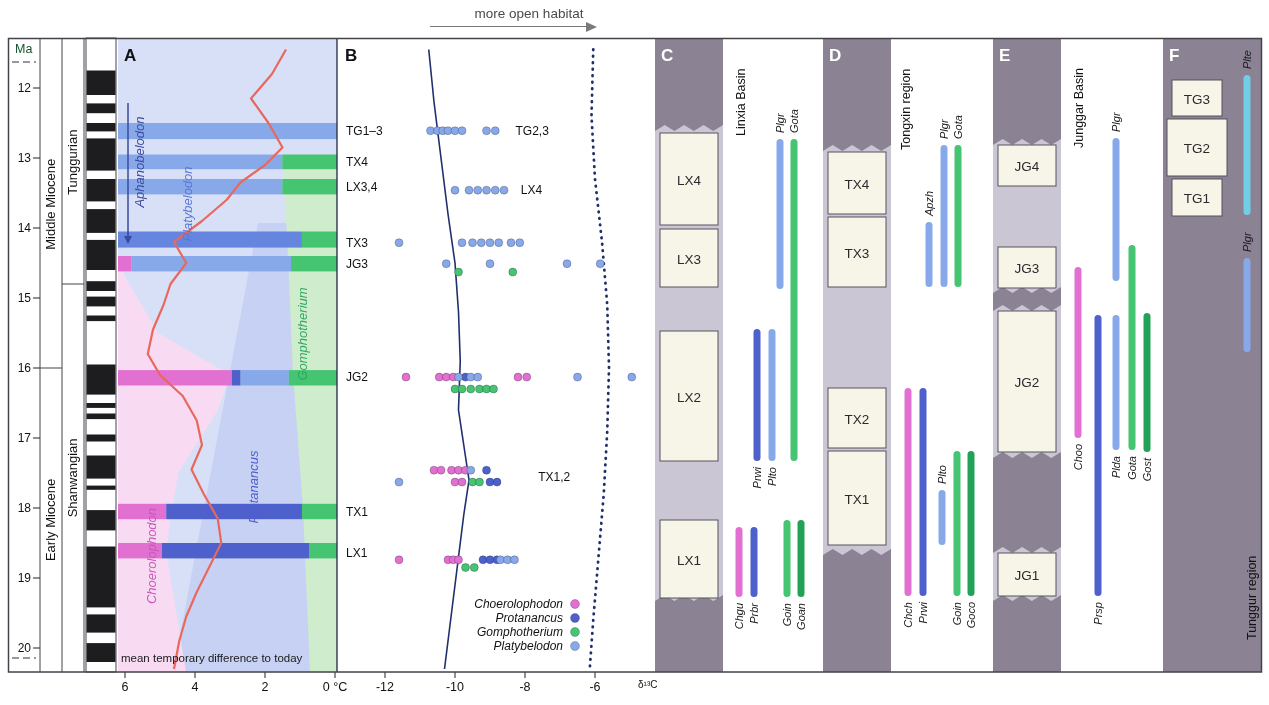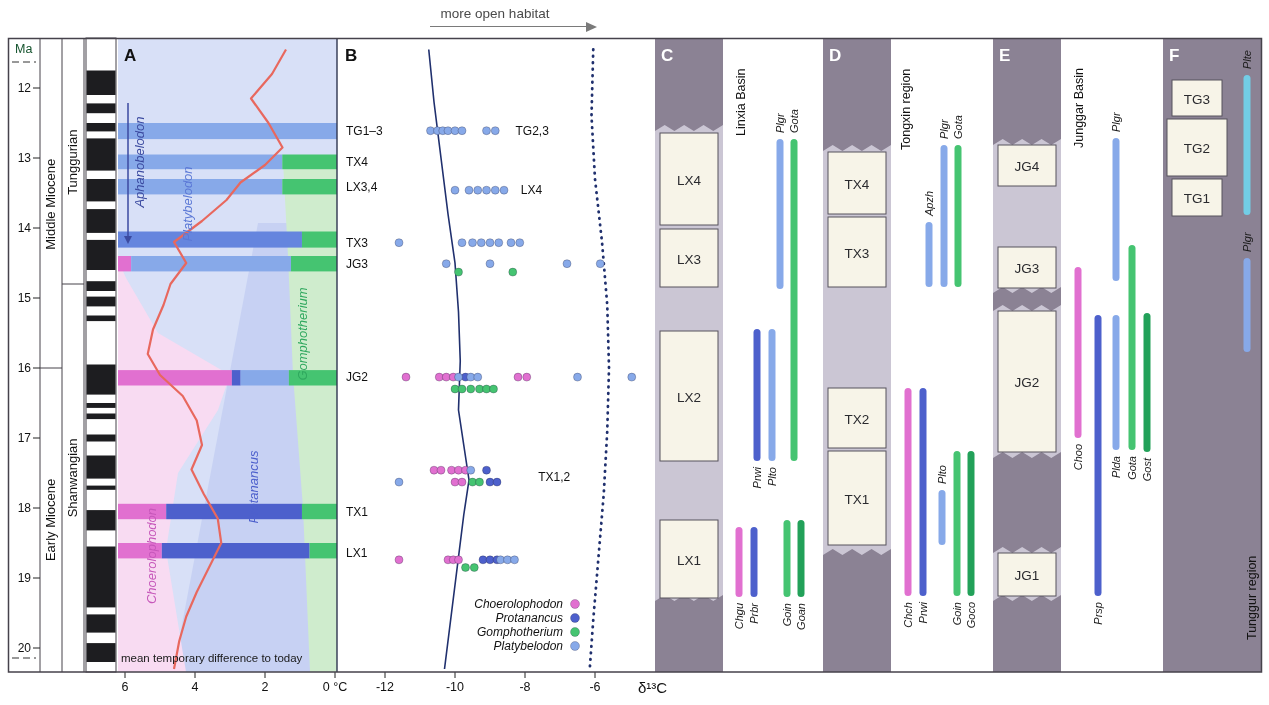--- a/index.html
+++ b/index.html
@@ -1,27 +1,27 @@
 <!DOCTYPE html>
 <html><head>
 <meta charset="utf-8">
 <style>
   html,body{margin:0;padding:0;background:#fff;}
   .fig{position:relative;width:1269px;height:705px;background:#fff;overflow:hidden;
        font-family:"Liberation Sans",sans-serif;}
   .fig svg{position:absolute;left:0;top:0;}
   svg text{font-family:"Liberation Sans",sans-serif;}
   .abs{position:absolute;}
-  .arrow-label{left:415px;top:6px;width:160px;text-align:center;font-size:13.5px;color:#4a4a4a;}
+  .arrow-label{left:449px;top:6px;width:160px;text-align:center;font-size:13.5px;color:#4a4a4a;}
   .arrow-line{left:430px;top:26px;width:158px;height:0;border-top:1.7px solid #7a7a7a;}
   .arrow-head{left:586px;top:22px;width:0;height:0;border-left:11px solid #7a7a7a;
               border-top:5px solid transparent;border-bottom:5px solid transparent;}
   .ma-label{left:15px;top:42px;font-size:12.5px;color:#14532d;}
   .caption{left:121px;top:652px;width:204px;font-size:11.5px;color:#1a1a1a;}
-  .d13c-label{left:638px;top:679px;font-size:15px;color:#111;}
+  .d13c-label{left:638px;top:679px;font-size:10px;color:#111;}
 </style>
 </head>
 <body>
 
 <div class="fig">
   <div class="abs arrow-label">more open habitat</div>
   <div class="abs arrow-line"></div>
   <div class="abs arrow-head"></div>
   <div class="abs ma-label">Ma</div>
   <svg id="plot" width="1269" height="705">

